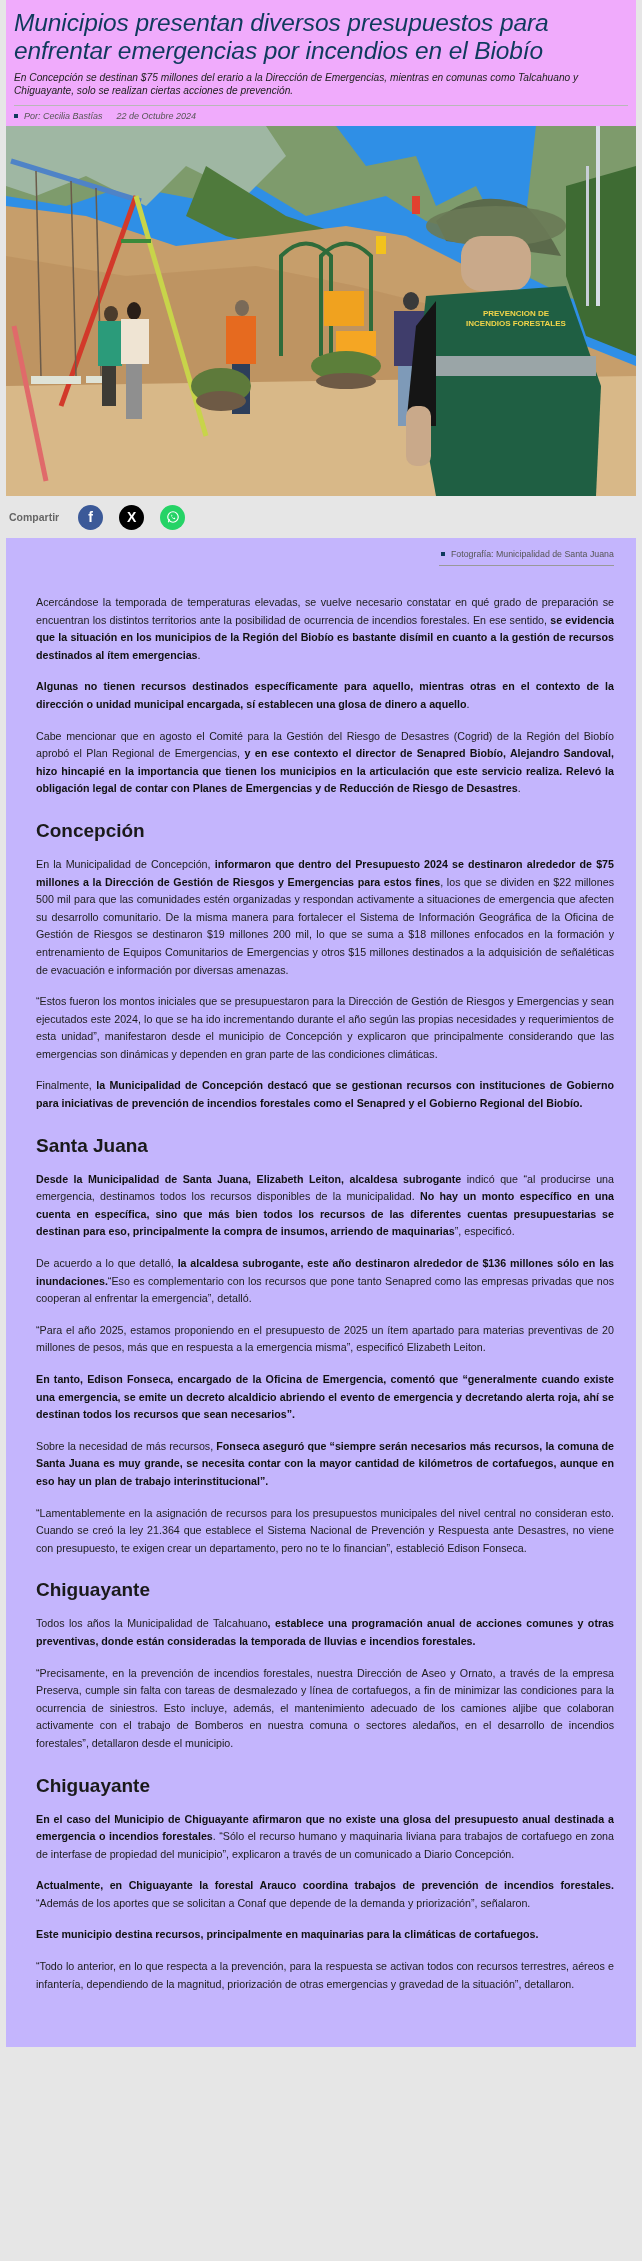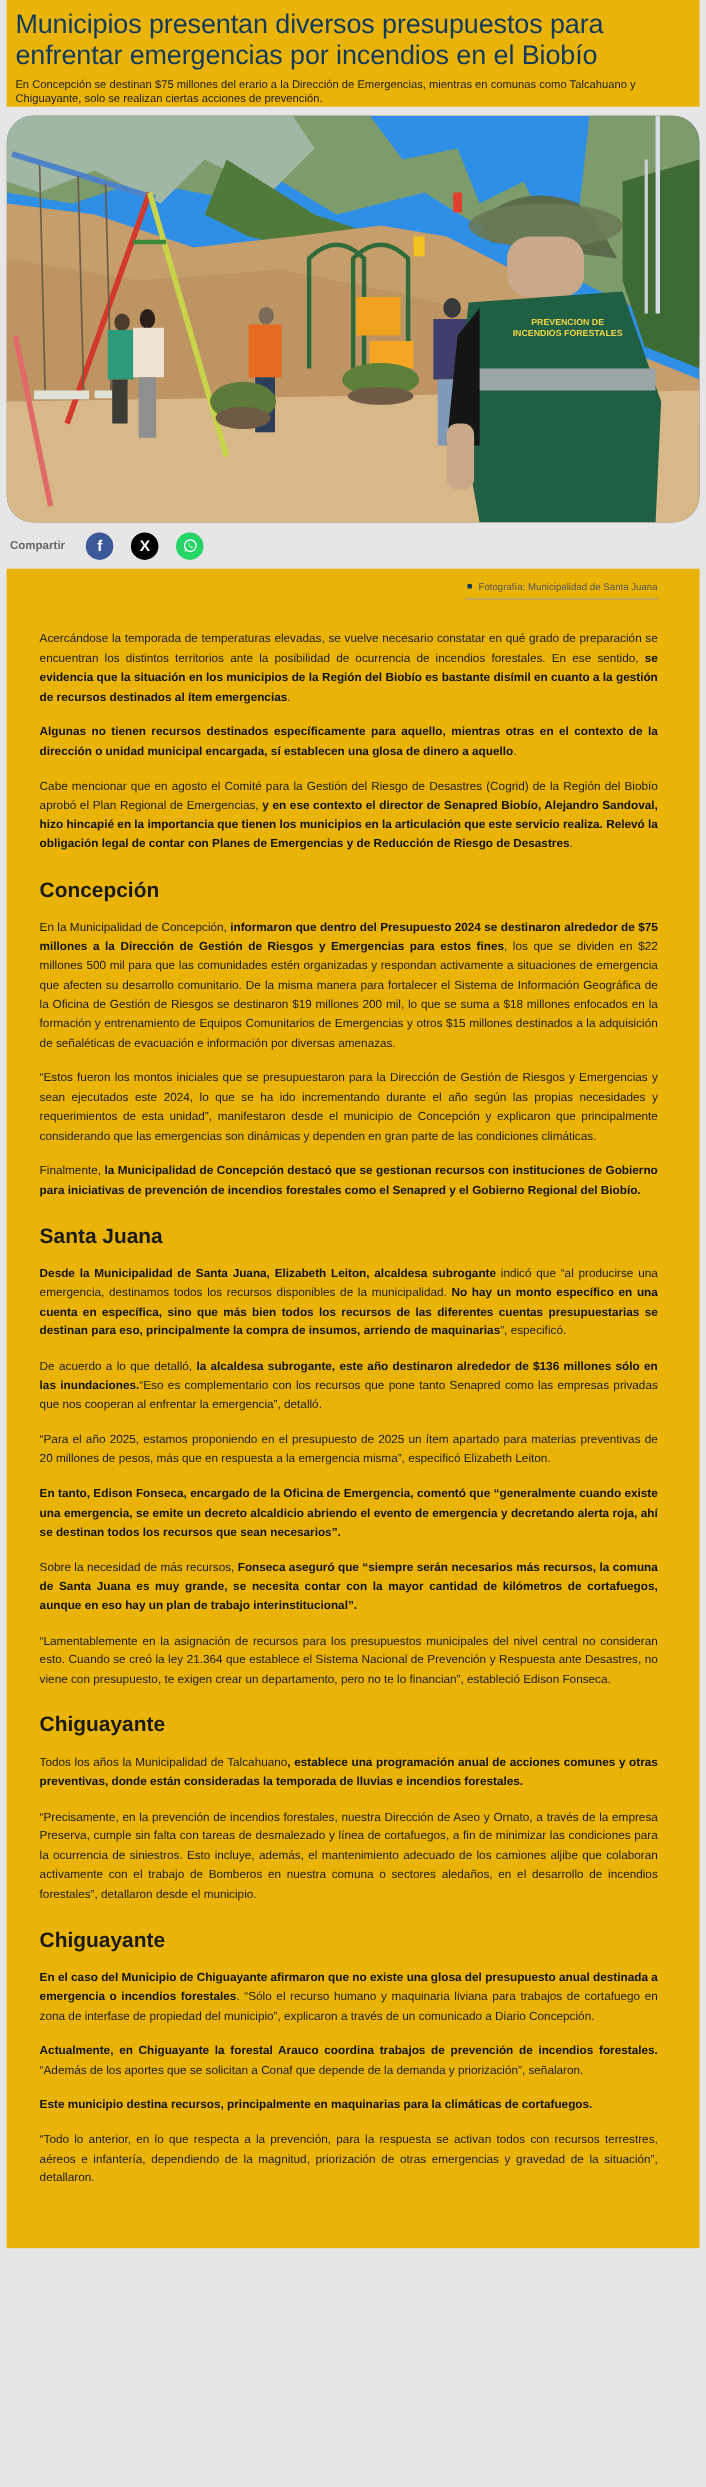--- a/index.html
+++ b/index.html
@@ -8,22 +8,23 @@
     background: #e6e6e6;
     font-family: "Liberation Sans", sans-serif;
     color: #1a1a1a;
   }
   .page {
     width: 642px;
     box-sizing: border-box;
     padding: 0 6px;
   }
   .header {
-    background: #eab308;
+    background: #f0abfc;
     padding: 9px 8px 0 8px;
+    font-style: italic;
   }
   .title {
     font-size: 24.5px;
     line-height: 28px;
     font-weight: normal;
     color: #0f3a5d;
     margin: 0 0 6px 0;
     letter-spacing: -0.1px;
   }
   .subtitle {
@@ -75,22 +76,22 @@
     display: flex; align-items: center; justify-content: center;
     color: #fff;
     font-weight: bold;
     font-size: 14px;
     cursor: pointer;
   }
   .share-btn.fb { background: #3b5998; }
   .share-btn.x { background: #000; }
   .share-btn.wa { background: #25d366; }
   .article {
-    background: #eab308;
-    padding: 6px 38px 40px 30px;
+    background: #c4b5fd;
+    padding: 6px 22px 40px 30px;
   }
   .credit-wrap {
     display: flex;
     justify-content: flex-end;
     margin-bottom: 28px;
   }
   .credit {
     font-size: 8.8px;
     color: #555;
     border-bottom: 1px solid #999;
@@ -115,23 +116,30 @@
   }
 </style>
 </head>
 <body>
 
 <div class="page">
 
   <header class="header">
     <h1 class="title">Municipios presentan diversos presupuestos para enfrentar emergencias por incendios en el Biobío</h1>
     <p class="subtitle">En Concepción se destinan $75 millones del erario a la Dirección de Emergencias, mientras en comunas como Talcahuano y Chiguayante, solo se realizan ciertas acciones de prevención.</p>
+    <div class="meta">
+      <span class="author">
+        <span class="bullet"></span>
+        <span>Por: Cecilia Bastías</span>
+      </span>
+      <span>22 de Octubre 2024</span>
+    </div>
   </header>
 
-  <figure class="photo" style="margin:0;border-radius:25px;">
+  <figure class="photo" style="margin:0;">
     <svg width="630" height="370" viewBox="0 0 630 370" xmlns="http://www.w3.org/2000/svg">
 
       <rect x="0" y="0" width="630" height="370" fill="#2f8fe6"></rect>
 
       <path d="M0 0 L330 0 L360 40 L410 30 L430 80 L470 60 L500 120 L520 90 L530 0 L630 0 L630 200 L560 170 L520 150 L470 110 L420 95 L380 70 L300 90 L250 60 L200 75 L120 60 L60 80 L0 70 Z" fill="#7e9b6c"></path>
       <path d="M0 0 L260 0 L280 30 L240 70 L180 40 L140 80 L80 50 L30 70 L0 60 Z" fill="#9fb7a3"></path>
       <path d="M200 40 L280 90 L340 110 L300 130 L220 110 L180 90 Z" fill="#4f7a3c"></path>
       <path d="M560 60 L630 40 L630 230 L580 210 L560 150 Z" fill="#3e6b33"></path>
 
       <path d="M0 80 L80 90 L170 120 L260 110 L340 100 L400 110 L460 140 L520 170 L580 220 L630 240 L630 370 L0 370 Z" fill="#c69e6b"></path>

